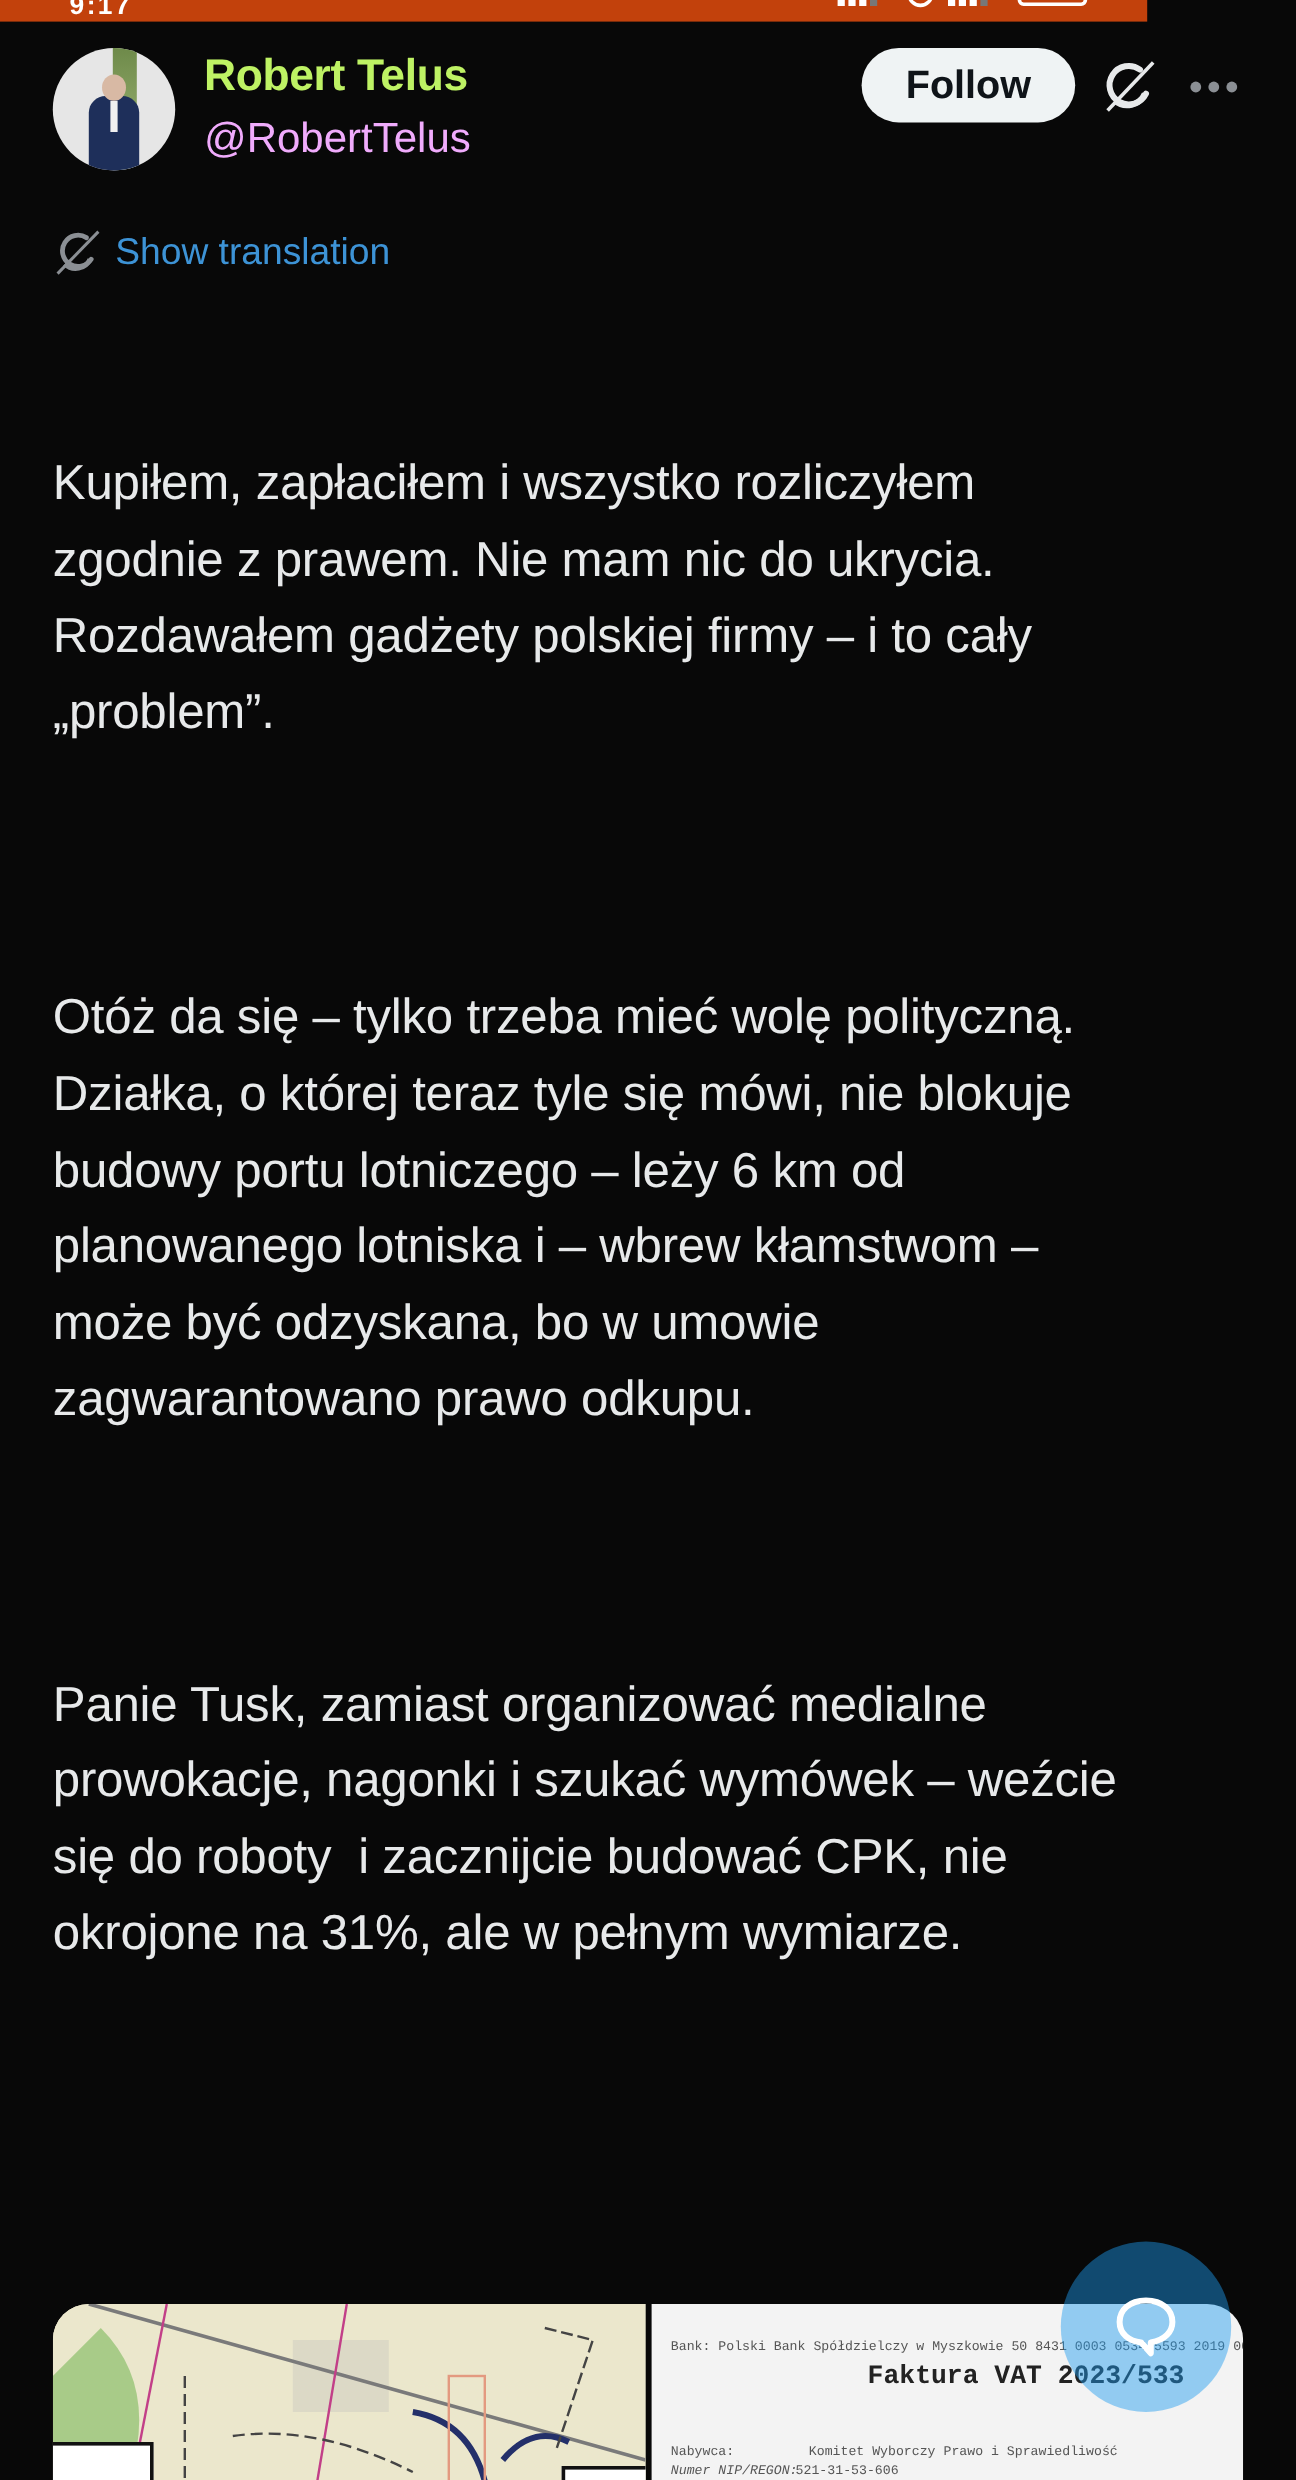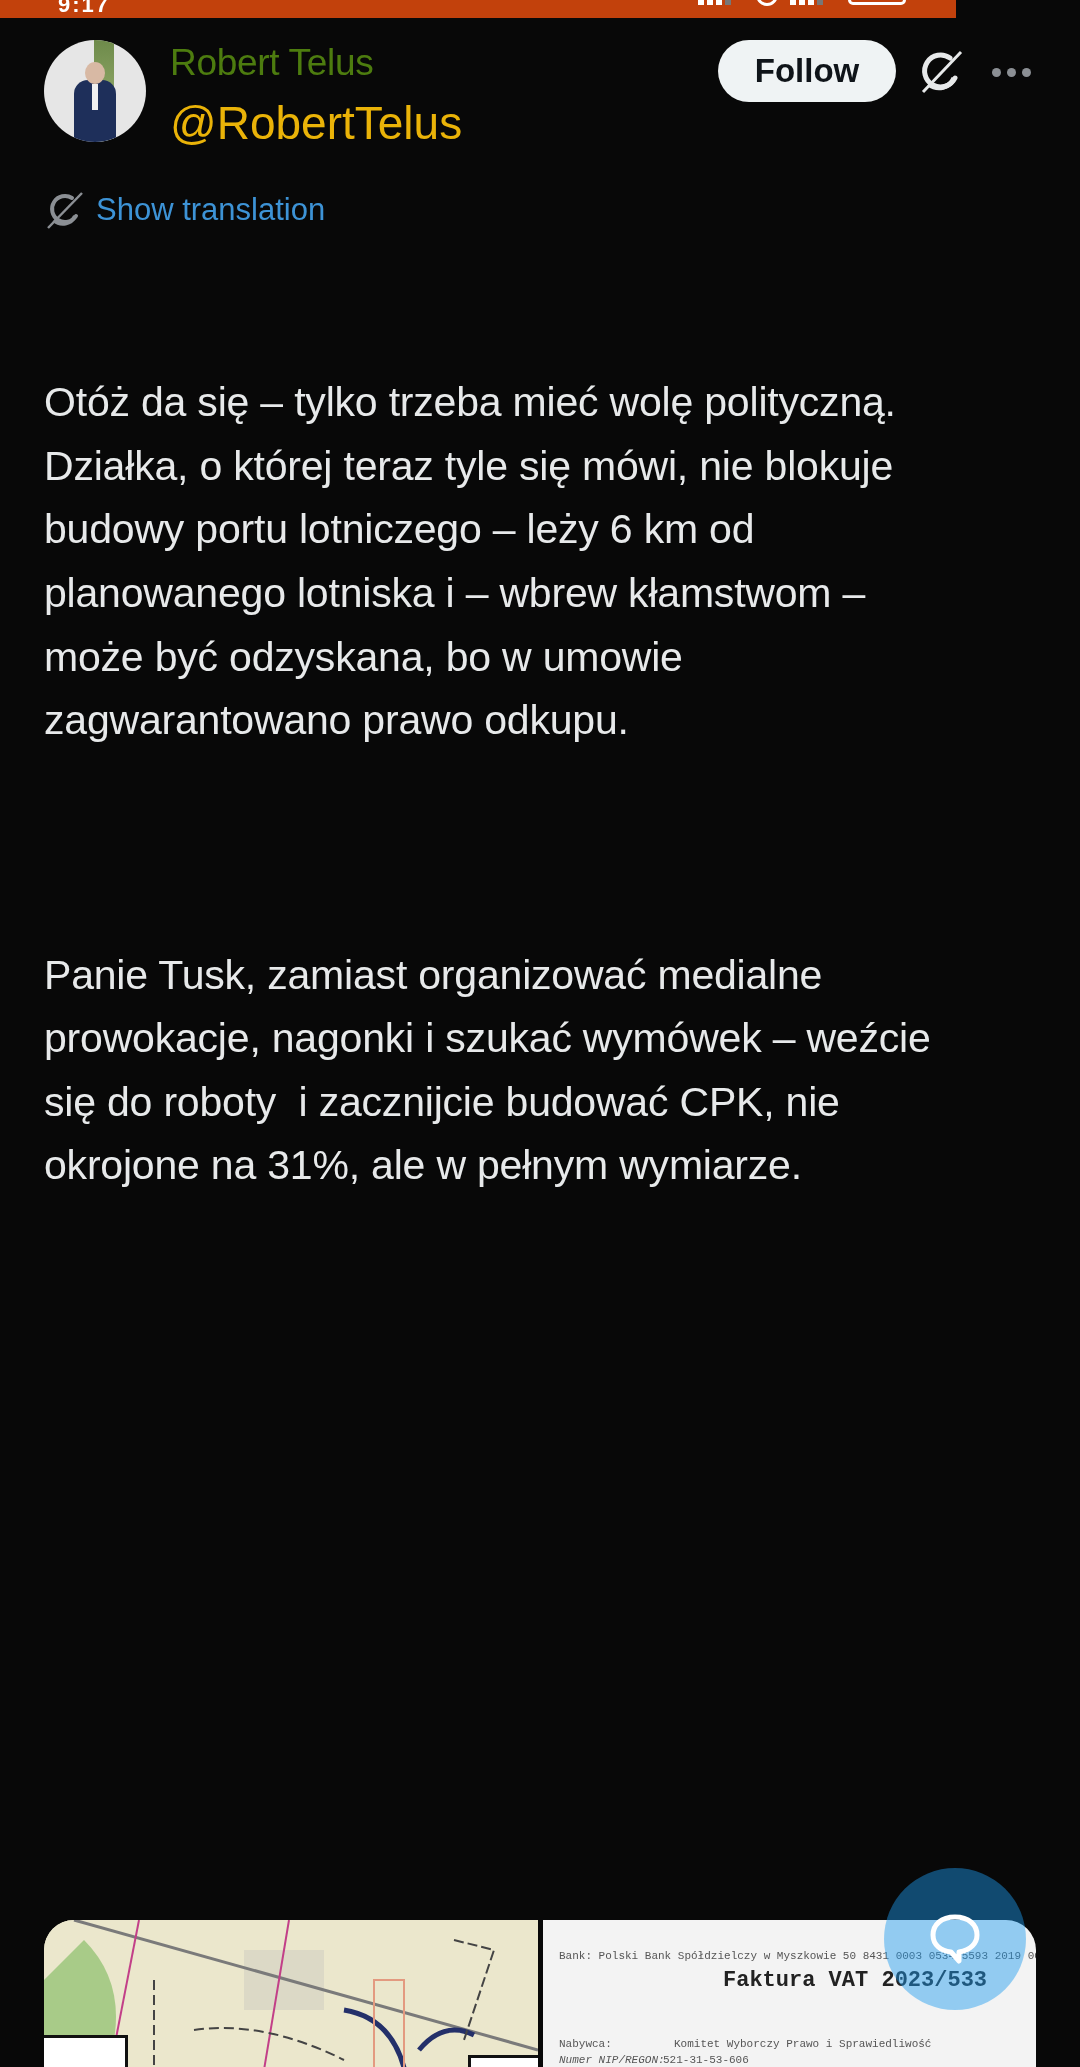--- a/index.html
+++ b/index.html
@@ -55,26 +55,26 @@
       position: absolute; left: 41px; top: 22px; width: 20px; height: 22px;
       background: #d8b9a4; border-radius: 50%;
     }
     .avatar .shirt {
       position: absolute; left: 48px; top: 44px; width: 6px; height: 26px;
       background: #f0f0f0;
     }
 
     .display-name {
       position: absolute; left: 170px; top: 42px;
-      font-size: 37px; font-weight: normal; color: #4d7c0f;
+      font-size: 37px; font-weight: bold; color: #bef264;
       letter-spacing: -0.3px;
     }
     .handle {
       position: absolute; left: 170px; top: 96px;
-      font-size: 46px; color: #eab308;
+      font-size: 35px; color: #f0abfc;
     }
     .follow-btn {
       position: absolute; left: 718px; top: 40px;
       width: 178px; height: 62px;
       border-radius: 31px;
       background: #eff3f4;
       color: #0f1419;
       font-size: 33px; font-weight: bold;
       border: none;
       display: flex; align-items: center; justify-content: center;
@@ -221,20 +221,24 @@
 <div class="translate-row">
   <svg class="t-icon" viewBox="0 0 42 40">
     <path d="M28 8 A13 13 0 1 0 32 26" fill="none" stroke="#8b8f94" stroke-width="4" stroke-linecap="round"></path>
     <path d="M10 30 A13 13 0 0 0 31 26" fill="none" stroke="#8b8f94" stroke-width="4"></path>
     <line x1="4" y1="38" x2="38" y2="3" stroke="#8b8f94" stroke-width="2.5"></line>
   </svg>
   <span class="t-label">Show translation</span>
 </div>
 
 <div class="tweet-body">
+  <p>Kupiłem, zapłaciłem i wszystko rozliczyłem
+zgodnie z prawem. Nie mam nic do ukrycia.
+Rozdawałem gadżety polskiej firmy – i to cały
+„problem”.</p>
   <p>Otóż da się – tylko trzeba mieć wolę polityczną.
 Działka, o której teraz tyle się mówi, nie blokuje
 budowy portu lotniczego – leży 6 km od
 planowanego lotniska i – wbrew kłamstwom –
 może być odzyskana, bo w umowie
 zagwarantowano prawo odkupu.</p>
   <p>Panie Tusk, zamiast organizować medialne
 prowokacje, nagonki i szukać wymówek – weźcie
 się do roboty  i zacznijcie budować CPK, nie
 okrojone na 31%, ale w pełnym wymiarze.</p>

